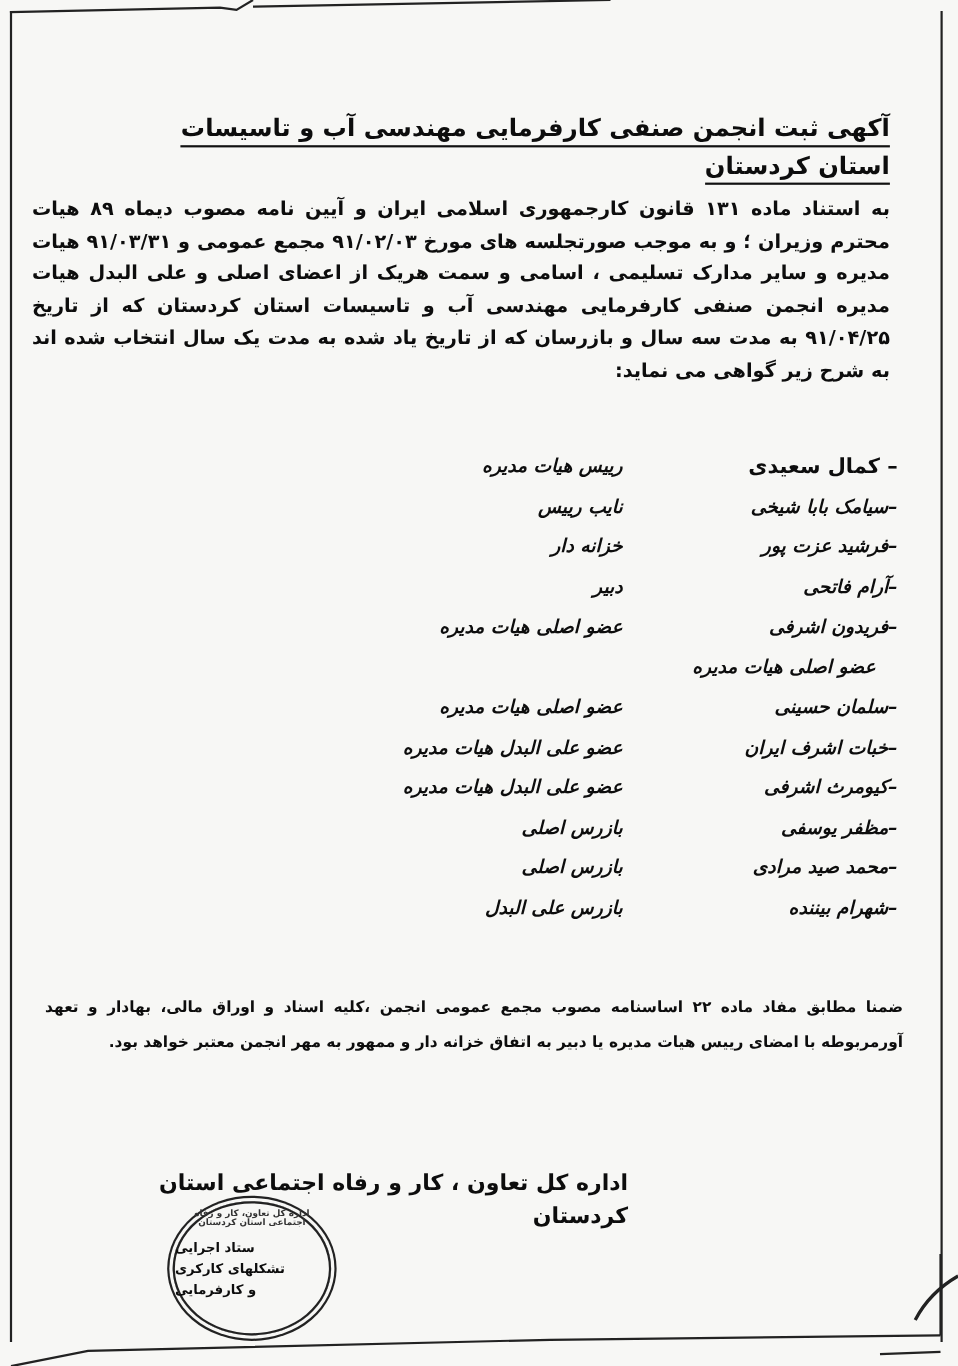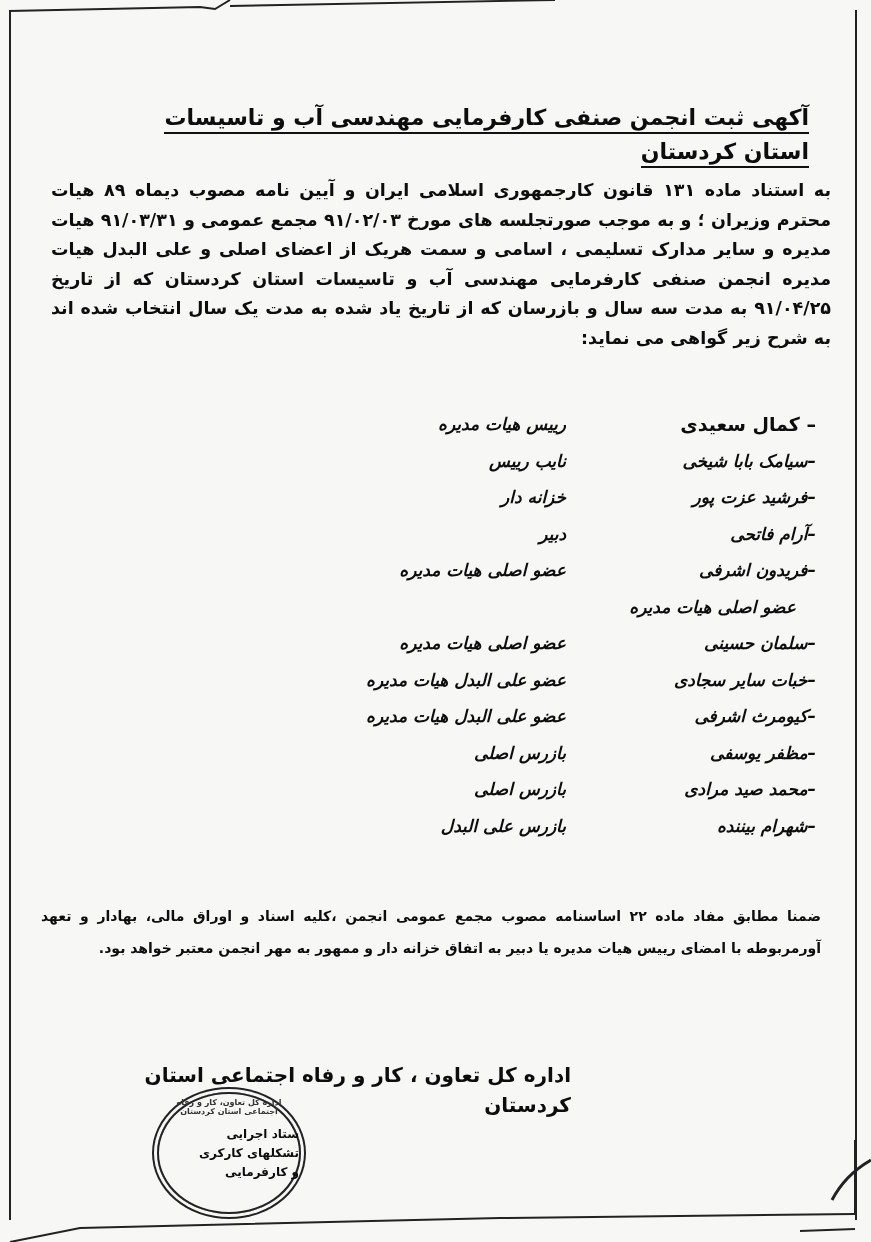--- a/index.html
+++ b/index.html
@@ -43,21 +43,21 @@
       line-height: 34px;
       direction: rtl;
     }
     .title span {
       border-bottom: 2px solid #111;
       padding-bottom: 2px;
       text-align: center;
     }
     .body-para {
       position: absolute;
-      right: 40px;
+      right: 62px;
       top: 176px;
       width: 780px;
       font-weight: bold;
       font-size: 17.5px;
       line-height: 29.5px;
       text-align: justify;
       text-align-last: right;
       direction: rtl;
     }
     .members {
@@ -116,21 +116,21 @@
       position: absolute;
       left: 157px;
       top: 1092px;
       width: 140px;
       height: 118px;
       border-radius: 50%;
       border: 2px solid #222;
       box-shadow: 0 0 0 3px #f7f7f5, 0 0 0 5px #222;
       display: flex;
       flex-direction: column;
-      align-items: flex-start;
+      align-items: flex-end;
       justify-content: center;
       text-align: center;
       direction: rtl;
     }
     .seal-ring {
       position: absolute;
       top: 4px;
       left: 0;
       width: 100%;
       font-size: 8px;
@@ -186,21 +186,21 @@
     <div class="member-role">عضو اصلی هیات مدیره</div>
   </div>
   <div class="member-row">
     <div class="member-role">عضو اصلی هیات مدیره</div>
   </div>
   <div class="member-row">
     <div class="member-name">–سلمان حسینی</div>
     <div class="member-role">عضو اصلی هیات مدیره</div>
   </div>
   <div class="member-row">
-    <div class="member-name">–خبات سایر سجادی</div>
+    <div class="member-name">–خبات اشرف ایران</div>
     <div class="member-role">عضو علی البدل هیات مدیره</div>
   </div>
   <div class="member-row">
     <div class="member-name">–کیومرث اشرفی</div>
     <div class="member-role">عضو علی البدل هیات مدیره</div>
   </div>
   <div class="member-row">
     <div class="member-name">–مظفر یوسفی</div>
     <div class="member-role">بازرس اصلی</div>
   </div>

